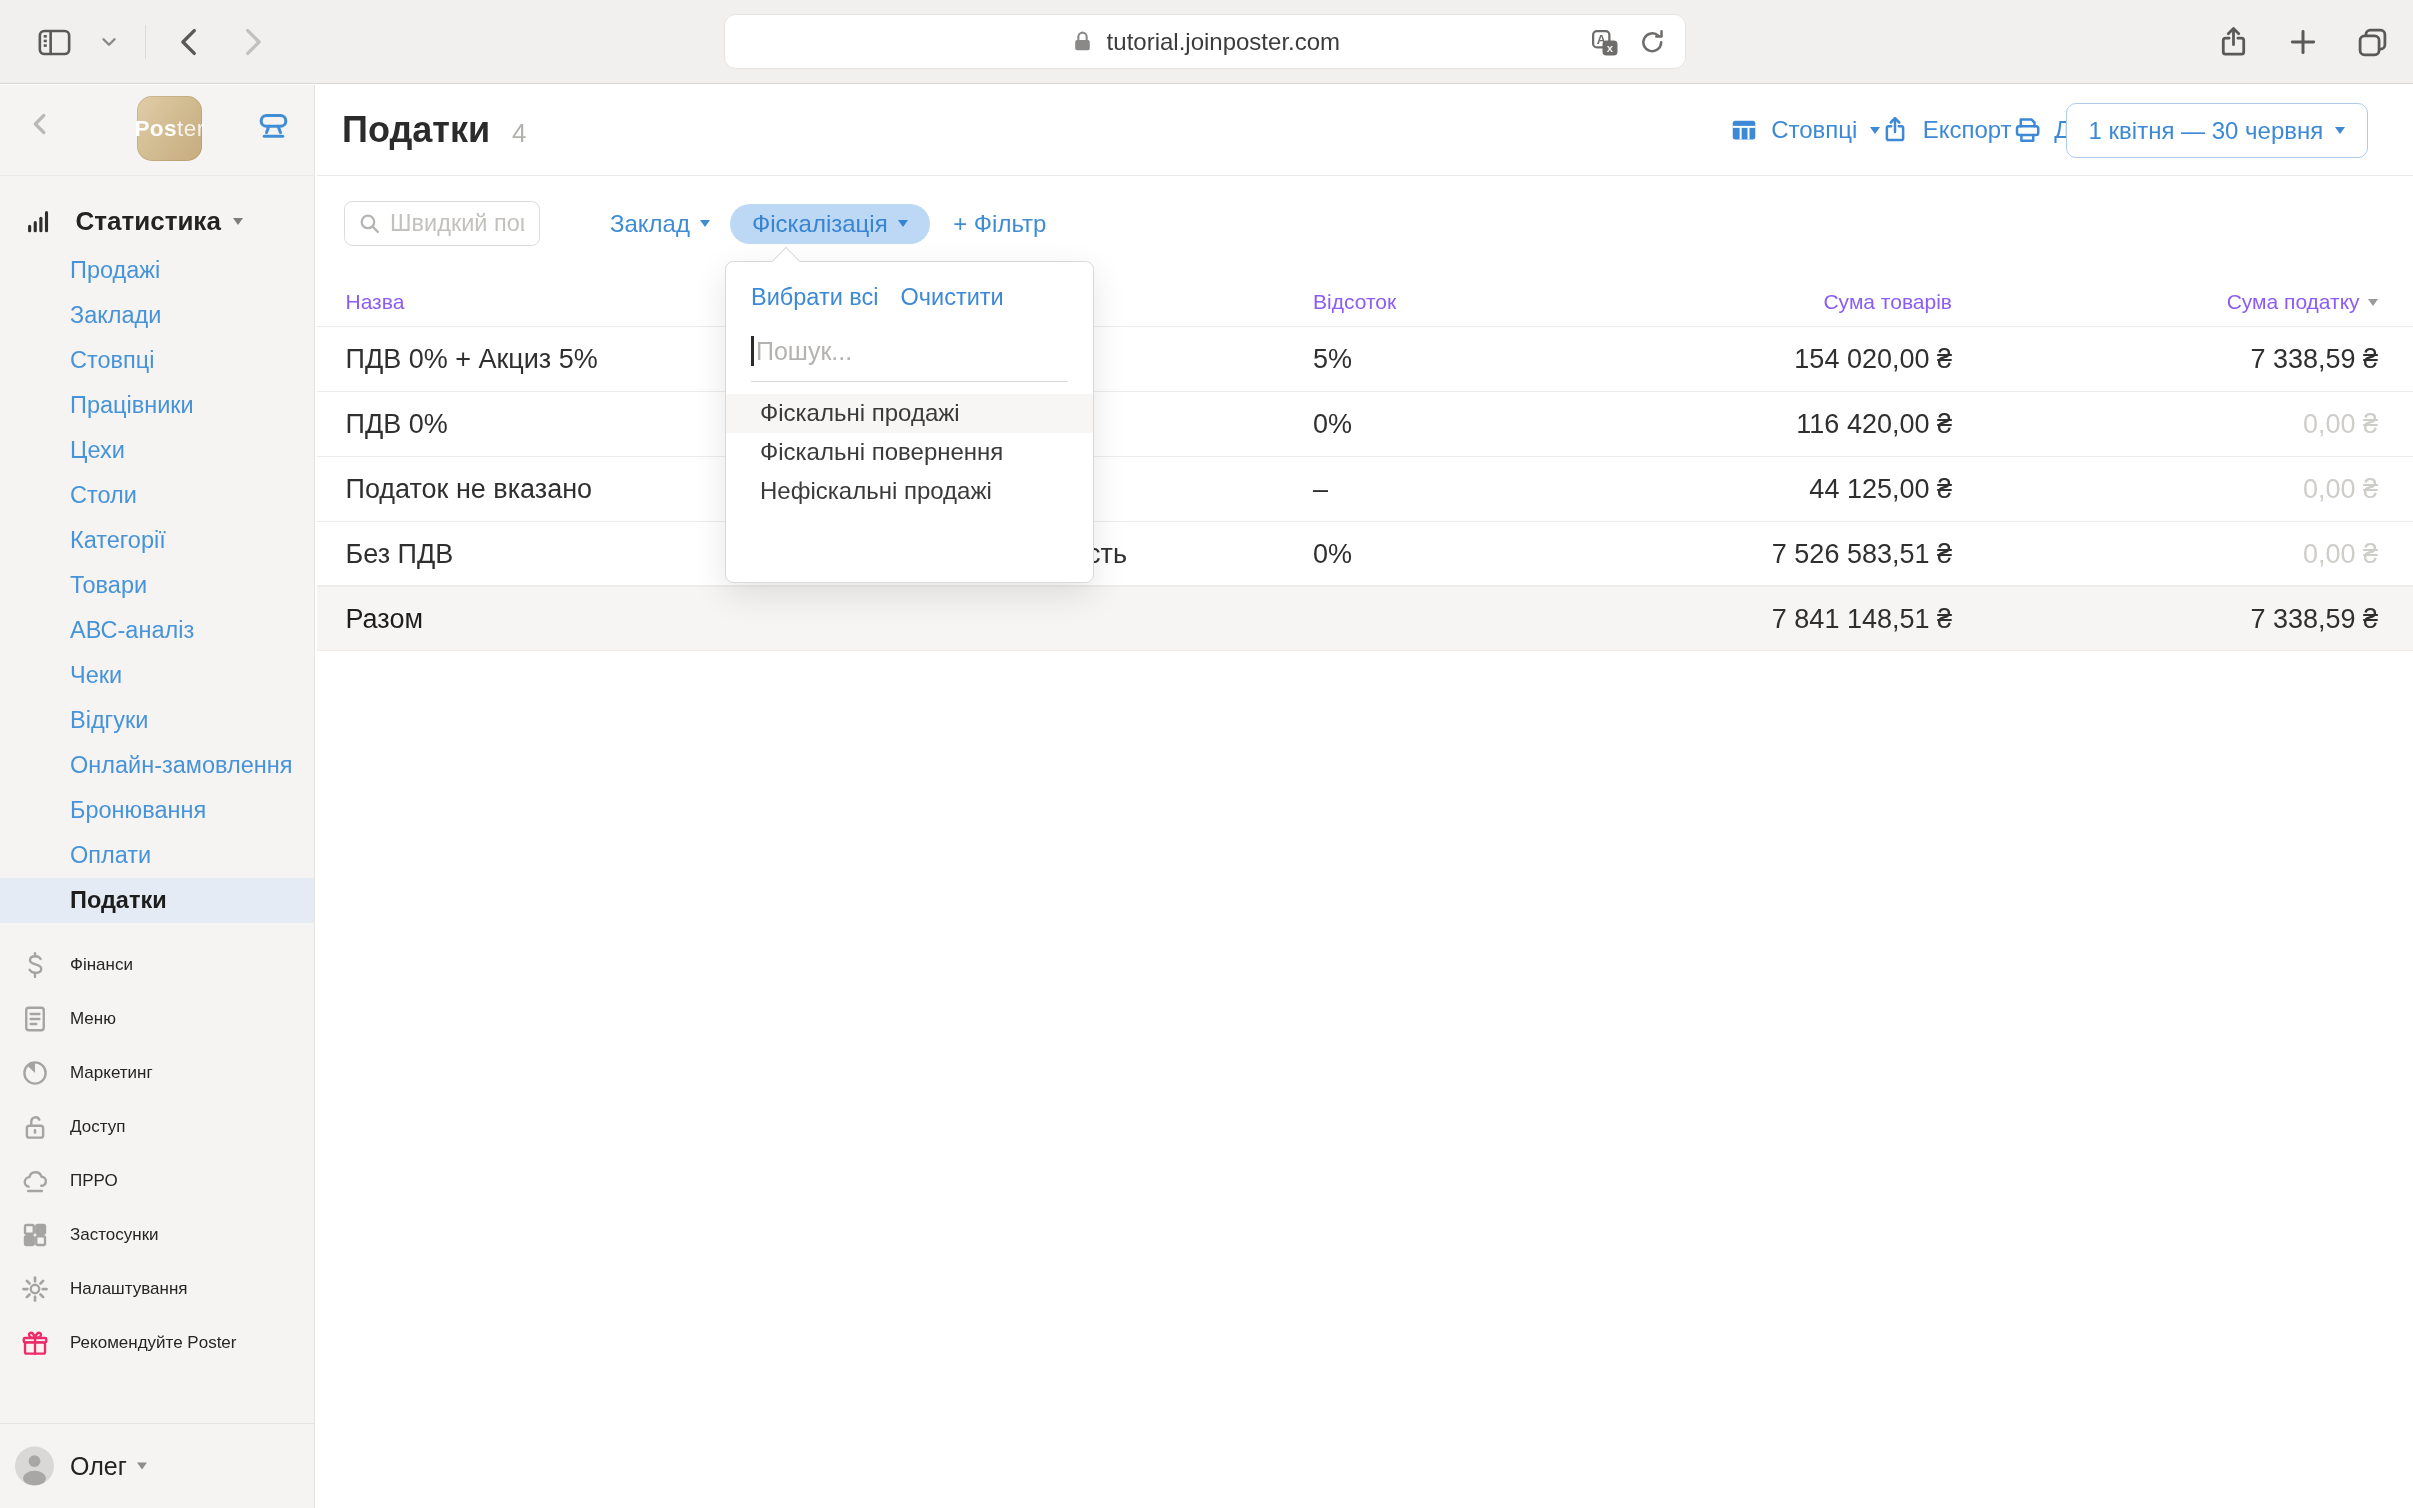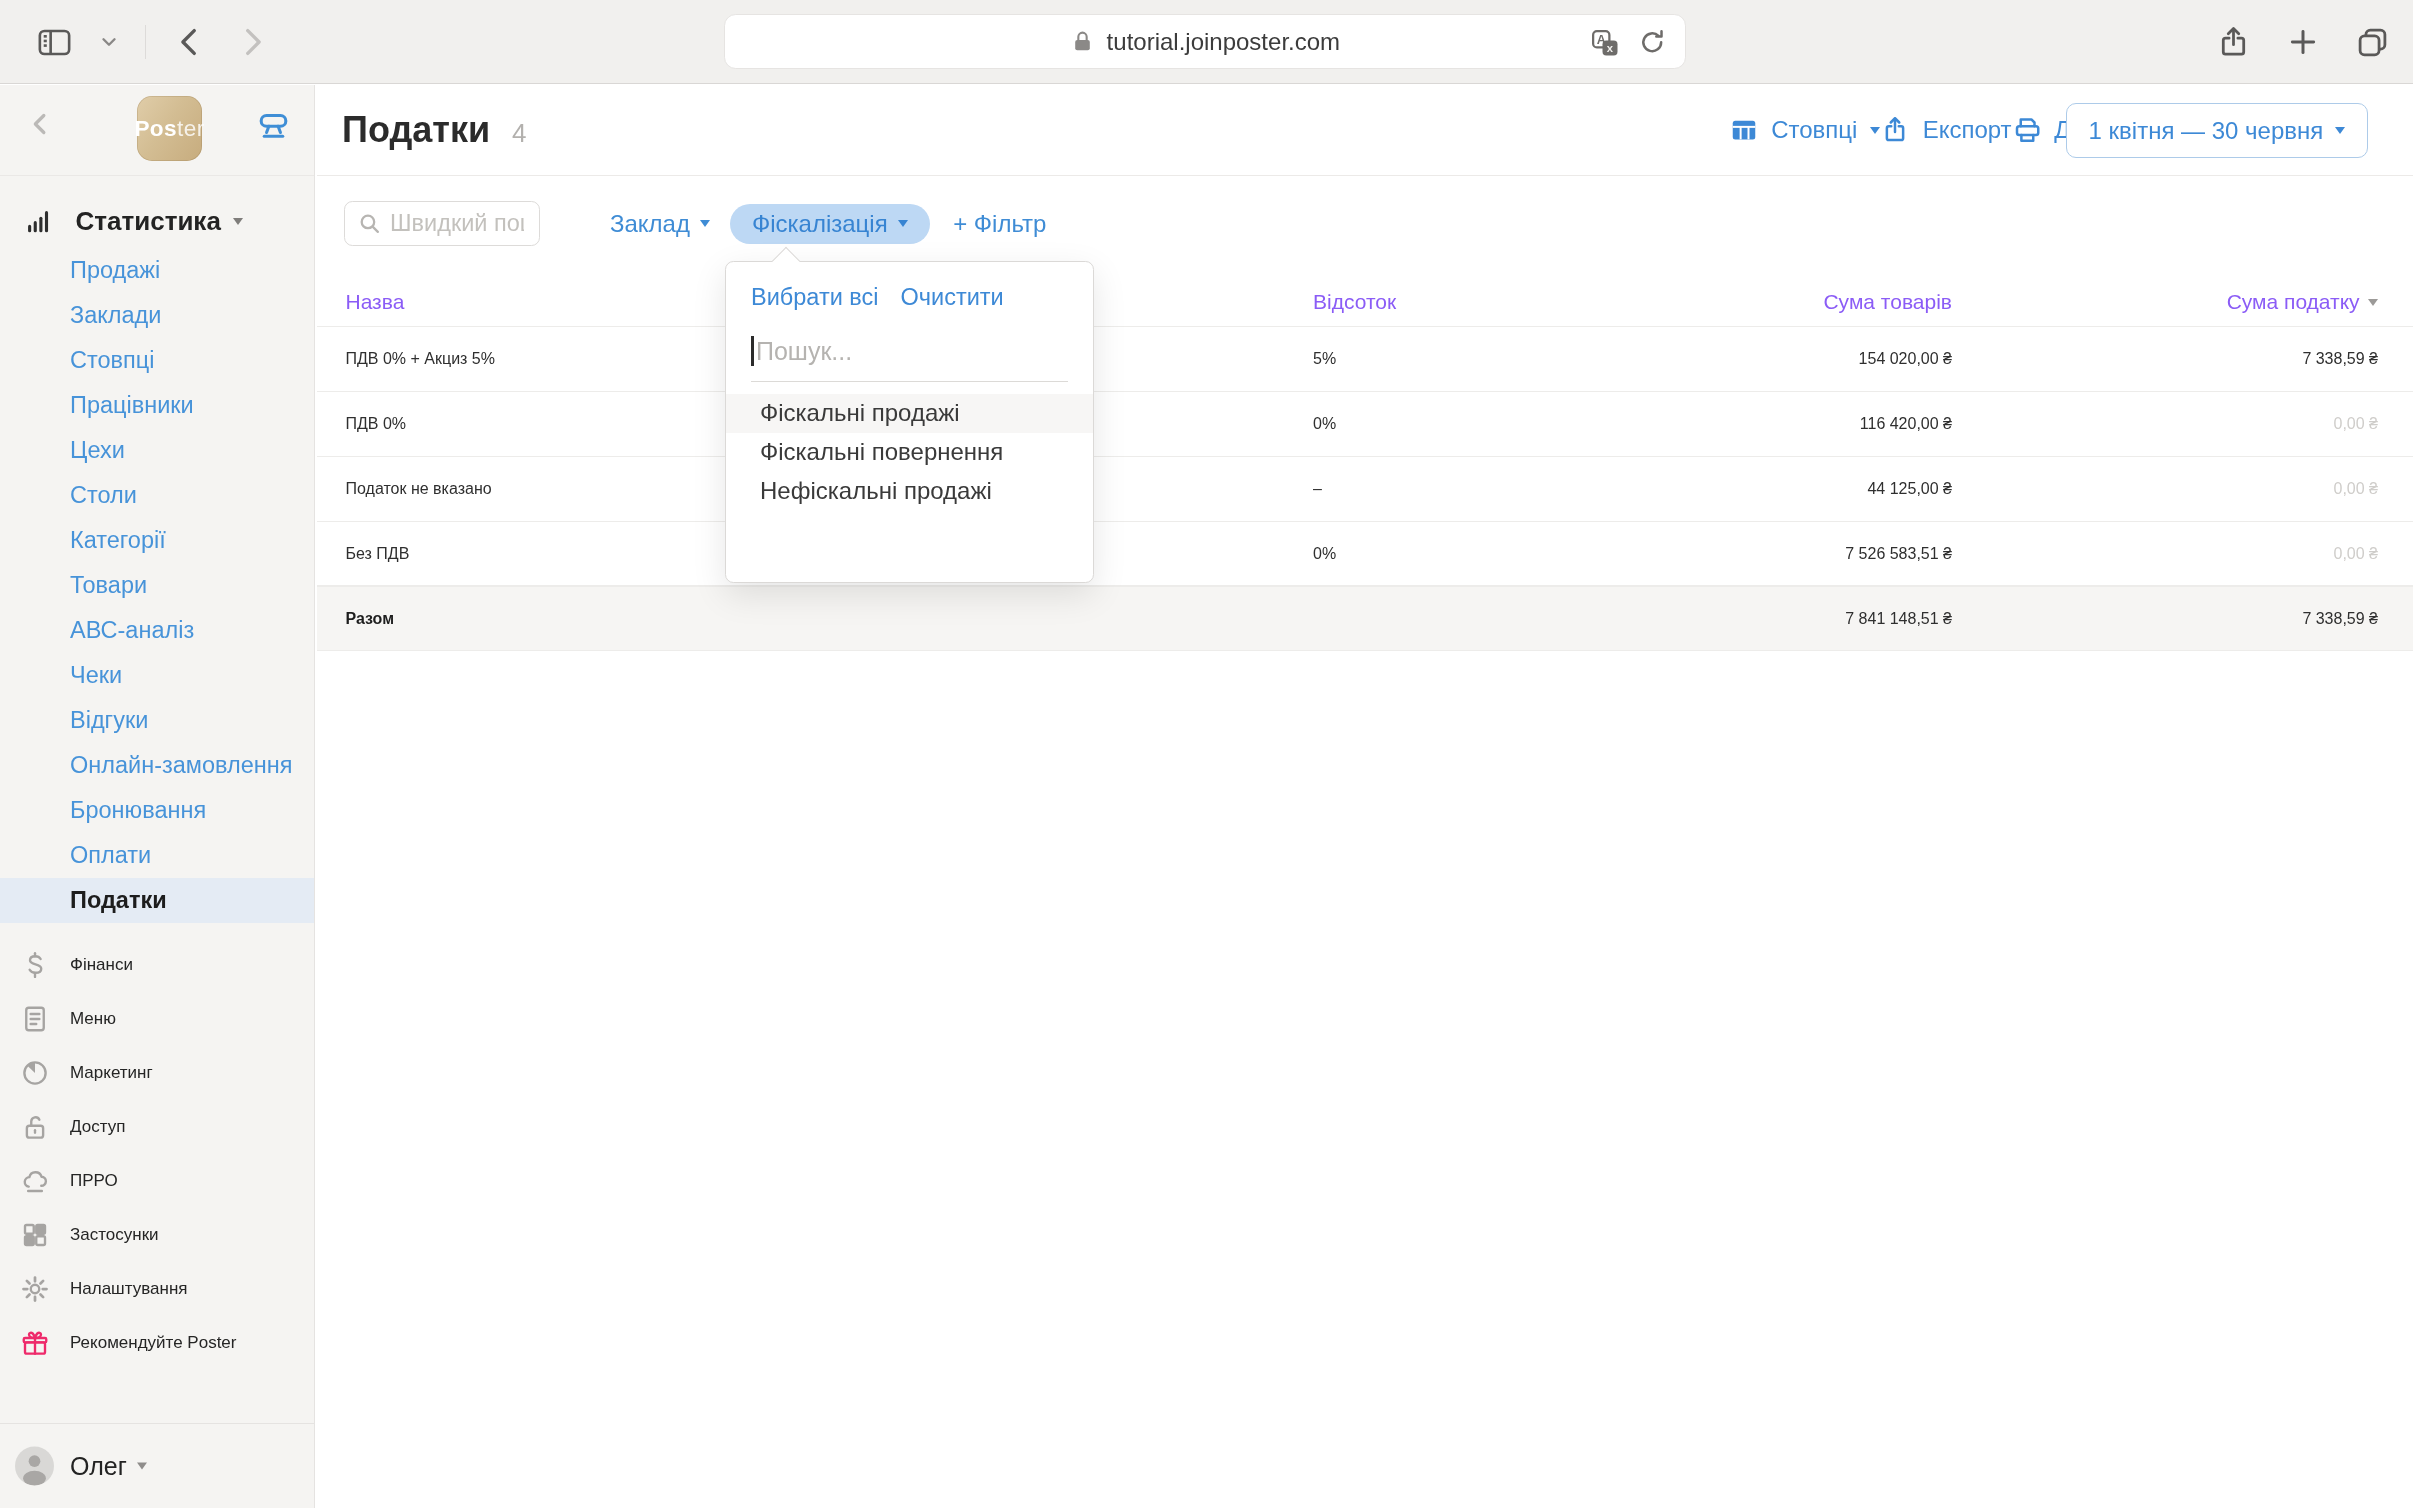--- a/index.html
+++ b/index.html
@@ -63,24 +63,24 @@
   .qsearch input::placeholder { color:#c3c1bd; }
   .flink { display:flex; align-items:center; gap:10px; color:#3f8cd5; font-size:24px; cursor:pointer; }
   .flink.venue { margin-left:70px; }
   .pill { margin-left:20px; height:40px; border-radius:20px; background:#bdd8f4; display:flex; align-items:center; gap:10px; padding:0 22px; color:#3784d2; font-size:24px; cursor:pointer; }
   .pill .caret { border-top-color:#3784d2; }
   .addf { margin-left:23.5px; }
 
   
   .table { position:absolute; left:0; right:0; top:192px; }
   .thead { position:relative; height:49px; font-size:21px; color:#8b5cf6; }
-  .trow { position:relative; height:65px; border-top:1.7px solid #edecea; font-size:16px; color:#2f2f2f; }
+  .trow { position:relative; height:65px; border-top:1.7px solid #edecea; font-size:27px; color:#2f2f2f; }
   .trow:last-child { border-bottom:1.7px solid #edecea; }
   .trow.total { background:#f6f5f3; }
-  .trow.total .c-name { font-weight:700; color:#1e1e1e;text-align:right; }
+  .trow.total .c-name { font-weight:400; color:#1e1e1e;text-align:right; }
   .cell { position:absolute; top:50%; transform:translateY(-50%); white-space:nowrap; }
   .thead .cell { top:auto; bottom:11.7px; transform:none; }
   .c-name  { left:28.5px; }
   .c-type  { left:607px; }
   .c-pct   { left:996px; }
   .c-goods { right:461px; text-align:right; }
   .c-tax   { right:35px; text-align:right; display:flex; align-items:center; gap:8.4px; }
   .muted { color:#cfcdca; }
 
   

